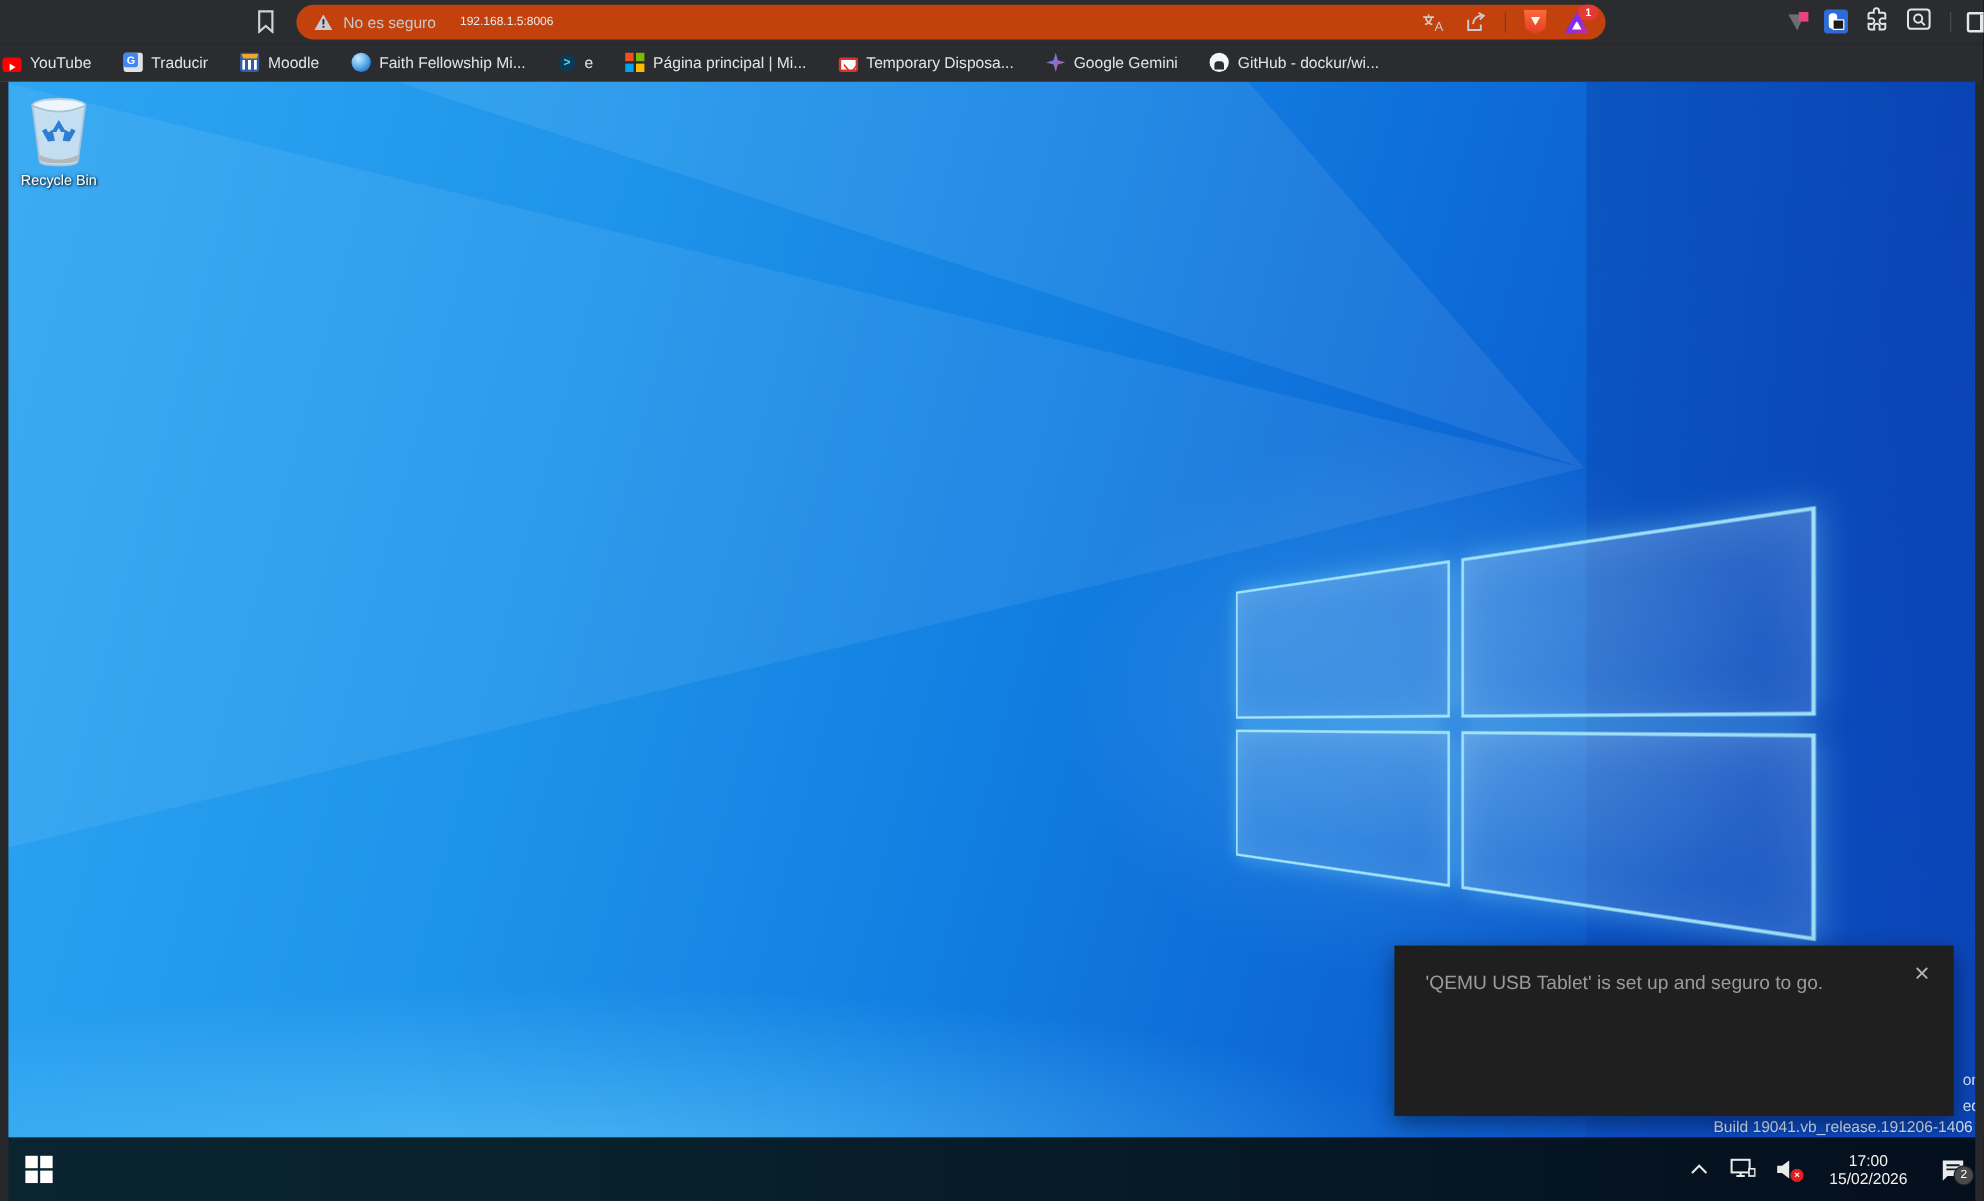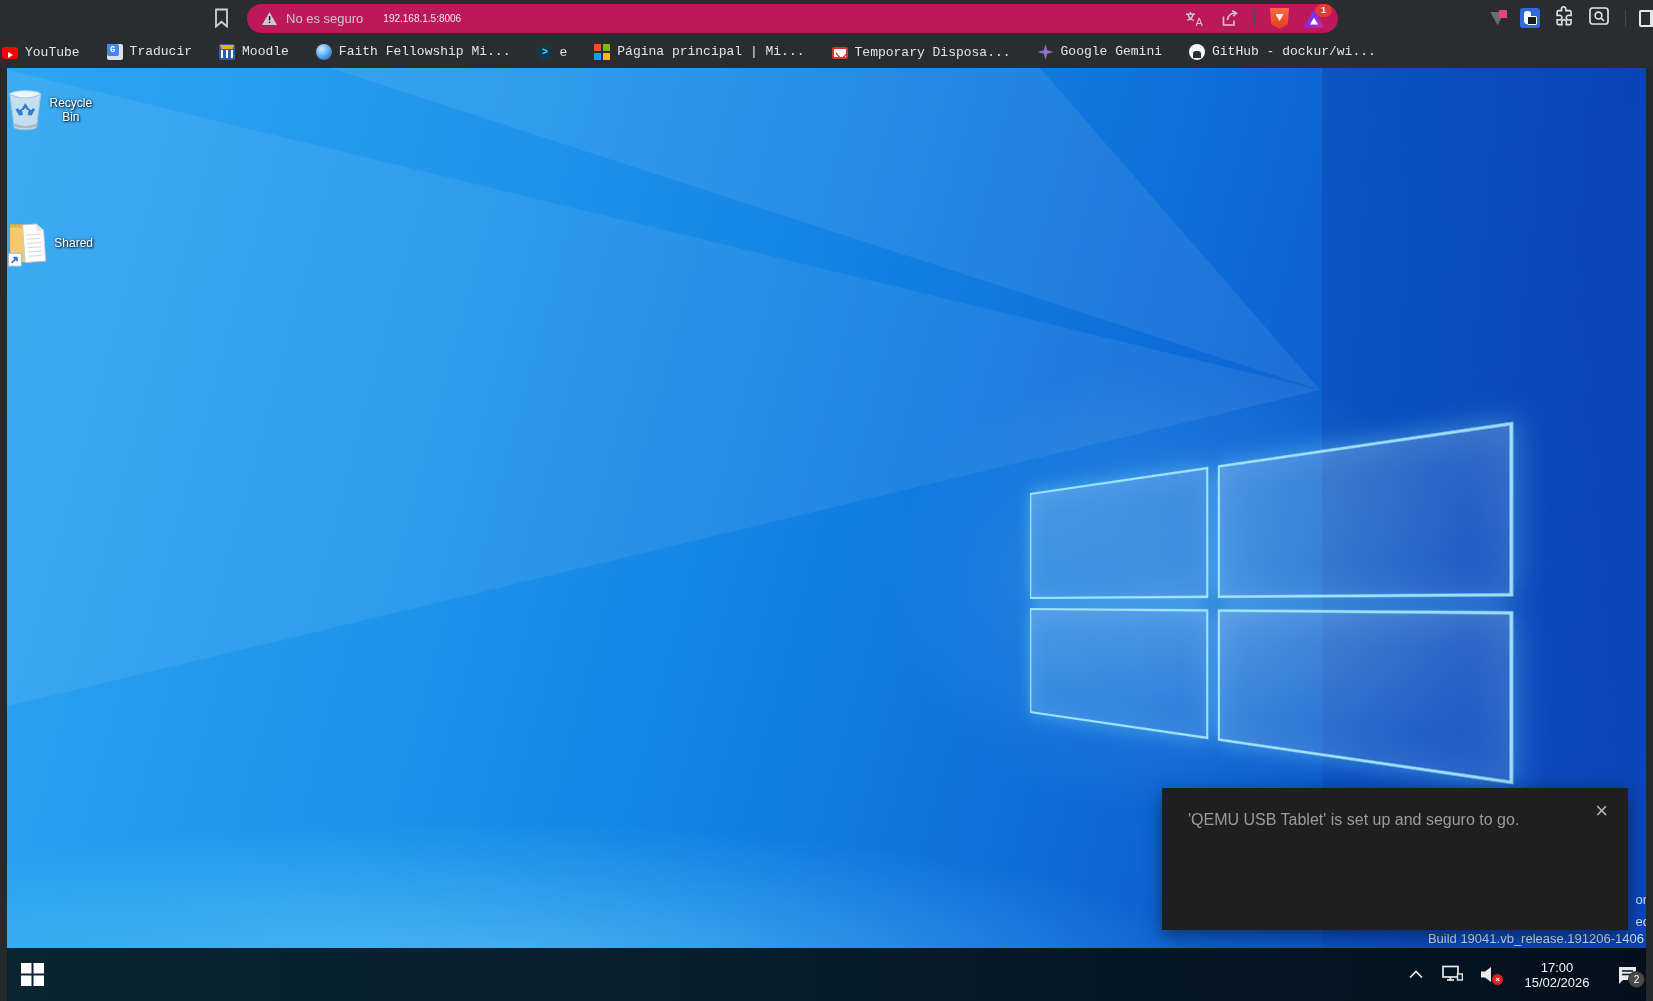--- a/index.html
+++ b/index.html
@@ -3,21 +3,21 @@
 <meta charset="utf-8">
 <style>
   html,body{margin:0;padding:0;background:#111;}
   body{width:1653px;height:1001px;position:relative;overflow:hidden;
        font-family:"Liberation Sans","DejaVu Sans",sans-serif;
        -webkit-font-smoothing:antialiased;}
 
   
   #toolbar{position:absolute;left:0;top:0;width:1653px;height:36px;background:#2b2c30;}
   #bm-flag{position:absolute;left:214px;top:8px;}
-  .pill{position:absolute;left:247px;top:4px;width:1091px;height:29px;background:#be185d;
+  .pill{position:absolute;left:247px;top:4px;width:1091px;height:29px;background:#c2410c;
         border-radius:15px;display:flex;align-items:center;padding:0 14px;box-sizing:border-box;}
   .pill .sec{color:#c7cacf;font-size:13px;margin-left:8px;}
   .pill .url{color:#e9ebee;font-size:10px;margin-left:20px;}
   .pill .spacer{flex:1;}
   .pill-ic{display:flex;align-items:center;margin-left:15px;position:relative;}
   .vdiv{width:1px;height:17px;background:#494a4f;margin-left:15px;}
   .shield{width:19px;height:21px;background:linear-gradient(#ff6a3d,#e23b1f);
           clip-path:polygon(50% 100%,6% 76%,0 0,100% 0,94% 76%);position:relative;}
   .shield:after{content:"";position:absolute;left:5.5px;top:6px;width:8px;height:7px;background:#fff;
           clip-path:polygon(0 0,100% 0,50% 100%);}
@@ -37,21 +37,21 @@
   .ext2:before{content:"";position:absolute;left:4px;top:3px;width:7px;height:13px;background:#fff;border-radius:3px;}
   .ext2:after{content:"";position:absolute;right:3px;bottom:3px;width:8px;height:7px;background:#1b1c1f;
           border:1.5px solid #fff;border-radius:1px;}
   .leo-box,.sidebar-ic{display:block;}
   .sidebar-ic{width:22px;height:17px;border:2px solid #e6e7ea;border-radius:2px;position:relative;box-sizing:border-box;}
   .sidebar-ic:after{content:"";position:absolute;right:0;top:0;width:9px;height:13px;background:#e6e7ea;}
 
   
   #bookmarks-bar{position:absolute;left:0;top:36px;width:1653px;height:32px;background:#2b2c30;
        display:flex;align-items:center;gap:27px;padding-left:2px;box-sizing:border-box;}
-  .bm{display:flex;align-items:flex-start;gap:7px;color:#e3e4e7;font-size:13px;white-space:nowrap;font-family:Liberation Mono, monospace;}
+  .bm{display:flex;align-items:flex-end;gap:7px;color:#e3e4e7;font-size:13px;white-space:nowrap;}
   .fav{width:16px;height:16px;flex:0 0 auto;position:relative;}
   .fav-yt{width:16px;height:12px;margin-top:2px;background:#f00;border-radius:3px;}
   .fav-yt:after{content:"";position:absolute;left:6px;top:5.5px;border-left:5px solid #fff;
        border-top:3px solid transparent;border-bottom:3px solid transparent;}
   .fav-gt{background:#dfe1e5;border-radius:2px;}
   .fav-gt:after{content:"G";position:absolute;left:0;top:0;width:12px;height:12px;background:#4286f5;
        border-radius:2px;color:#fff;font-size:9px;font-weight:bold;display:flex;align-items:center;justify-content:center;}
   .fav-moodle{background:#2e5fa3;border-radius:2px;}
   .fav-moodle:before{content:"";position:absolute;left:2px;top:6px;width:12px;height:8px;
        background:repeating-linear-gradient(90deg,#fff 0 2px,#2e5fa3 2px 5px);}
@@ -83,21 +83,21 @@
      clip-path:polygon(1322px 0,1653px 0,1653px 880px,1322px 880px);}
   .wp-floor{background:radial-gradient(ellipse 1250px 260px at 28% 104%,rgba(120,220,255,0.55),rgba(120,220,255,0) 62%);}
   .wp-glow{background:radial-gradient(ellipse 420px 330px at 1180px 520px,rgba(170,235,255,0.22),rgba(170,235,255,0) 70%);}
   .winlogo{position:absolute;left:1030px;top:425px;width:430px;height:220px;
      transform-origin:0 50%;transform:perspective(800px) rotateY(-47deg);
      display:grid;grid-template-columns:1fr 1fr;grid-template-rows:1fr 1fr;gap:9px;}
   .pane{background:linear-gradient(160deg,rgba(220,245,255,0.22),rgba(170,220,255,0.10));
      border:2px solid rgba(178,242,255,0.85);
      box-shadow:0 0 16px rgba(130,225,255,0.45), inset 0 0 28px rgba(210,245,255,0.15);}
 
-  .dicon{position:absolute;width:88px;display:flex;flex-direction:row;align-items:center;gap:3px;}
+  .dicon{position:absolute;width:88px;display:flex;flex-direction:column;align-items:center;gap:3px;}
   .dicon .lbl{color:#fff;font-size:12px;text-align:center;
      text-shadow:1px 1px 2px rgba(0,0,0,0.9),0 0 3px rgba(0,0,0,0.6);}
 
   .wm{position:absolute;color:rgba(232,243,255,0.9);font-size:13px;
      text-shadow:0 0 2px rgba(10,40,110,0.6);}
 
   
   .toast{position:absolute;left:1162px;top:720px;width:466px;height:142px;background:#1f1f1f;
      box-shadow:0 6px 18px rgba(0,0,0,0.45);box-sizing:border-box;padding:18px 26px;z-index:30;}
   .toast-head{display:flex;align-items:center;gap:13px;color:#d9d9d9;font-size:14px;}
@@ -250,41 +250,20 @@
       <path d="M13 52 Q13 56 29 56 Q45 56 45 52 L45.5 49 Q37 53 29 53 Q21 53 12.5 49 Z" fill="#b3b8bc"></path>
       <g fill="#2f7dd1">
         <path d="M29 20 l6 10 h-4 l-2 -3.4 -2 3.4 h-4 Z"></path>
         <path d="M20 38 l-5 -9 3.4 -2 1.8 3.2 3.6 -2 2 9 Z"></path>
         <path d="M38 38 l5 -9 -3.4 -2 -1.8 3.2 -3.6 -2 -2 9 Z" transform="translate(0,0)"></path>
       </g>
     </svg>
     <div class="lbl">Recycle Bin</div>
   </div>
 
-  <div class="dicon" style="left:5px;top:145px;width:88px;">
-    <svg width="54" height="60" viewBox="0 0 54 60">
-      <path d="M6 8 h14 l4 4 h0 v40 h-18 Z" fill="#e8b34b"></path>
-      <rect x="6" y="12" width="26" height="40" fill="#f5c96d"></rect>
-      <g transform="rotate(-4 34 30)">
-        <path d="M22 8 h16 l8 8 v36 h-24 Z" fill="#fdfdfd" stroke="#c9c9c9"></path>
-        <path d="M38 8 l8 8 h-8 Z" fill="#e4e4e4"></path>
-        <g stroke="#d7d7d7" stroke-width="1.2">
-          <line x1="26" y1="20" x2="42" y2="20"></line>
-            <line x1="26" y1="25" x2="42" y2="25"></line>
-          <line x1="26" y1="30" x2="42" y2="30"></line>
-            <line x1="26" y1="35" x2="42" y2="35"></line>
-          <line x1="26" y1="40" x2="42" y2="40"></line>
-            <line x1="26" y1="45" x2="42" y2="45"></line>
-        </g>
-      </g>
-      <rect x="4" y="42" width="15" height="15" fill="#fff" stroke="#9fb6c9"></rect>
-      <path d="M8 53 l6 -6 m0 0 h-4.2 m4.2 0 v4.2" stroke="#2f6fd1" stroke-width="2" fill="none"></path>
-    </svg>
-    <div class="lbl">Shared</div>
-  </div>
 
   <div class="wm" style="right:3px;top:824px;">on</div>
   <div class="wm" style="right:3px;top:846px;">ed</div>
   <div class="wm" style="right:9px;top:863px;">Build 19041.vb_release.191206-1406</div>
 
   <div class="toast">
     <span class="toast-close">×</span>
     <div class="toast-msg">'QEMU USB Tablet' is set up and seguro to go.</div>
   </div>
 </div>

